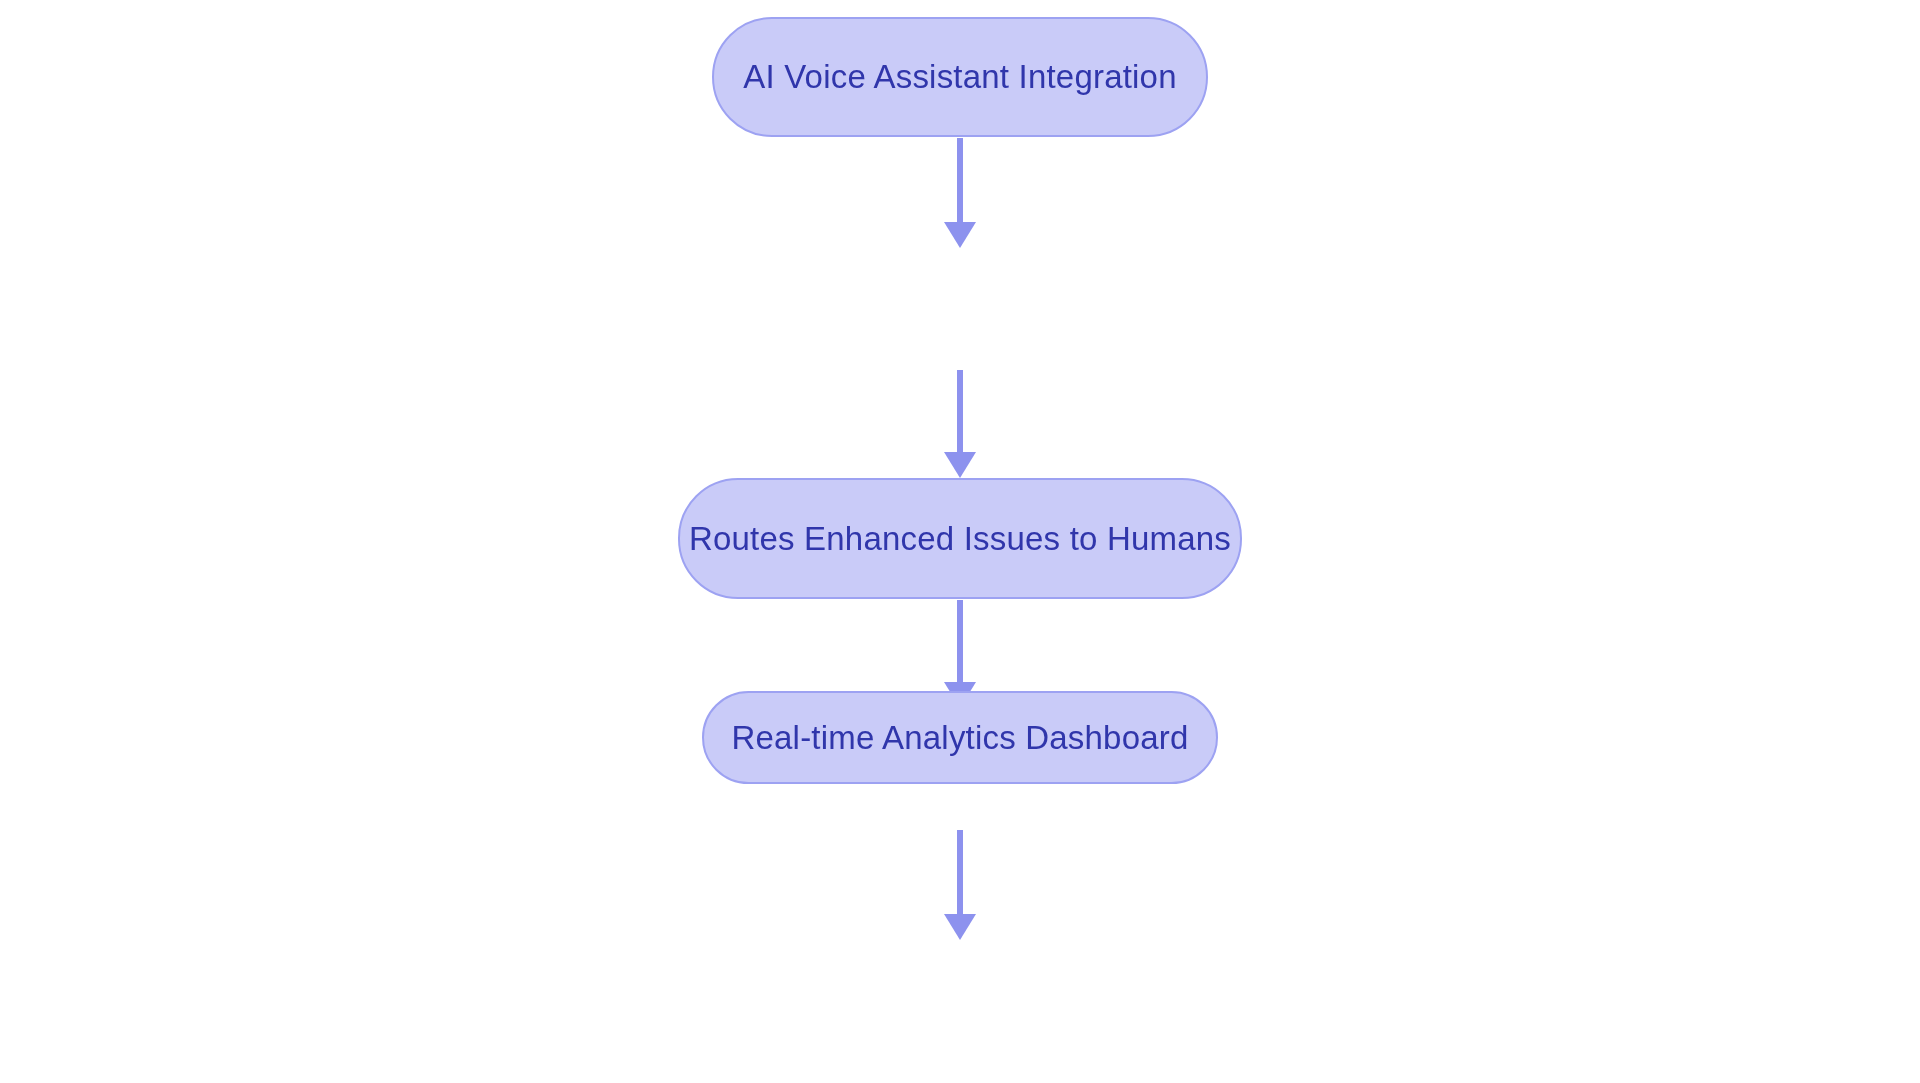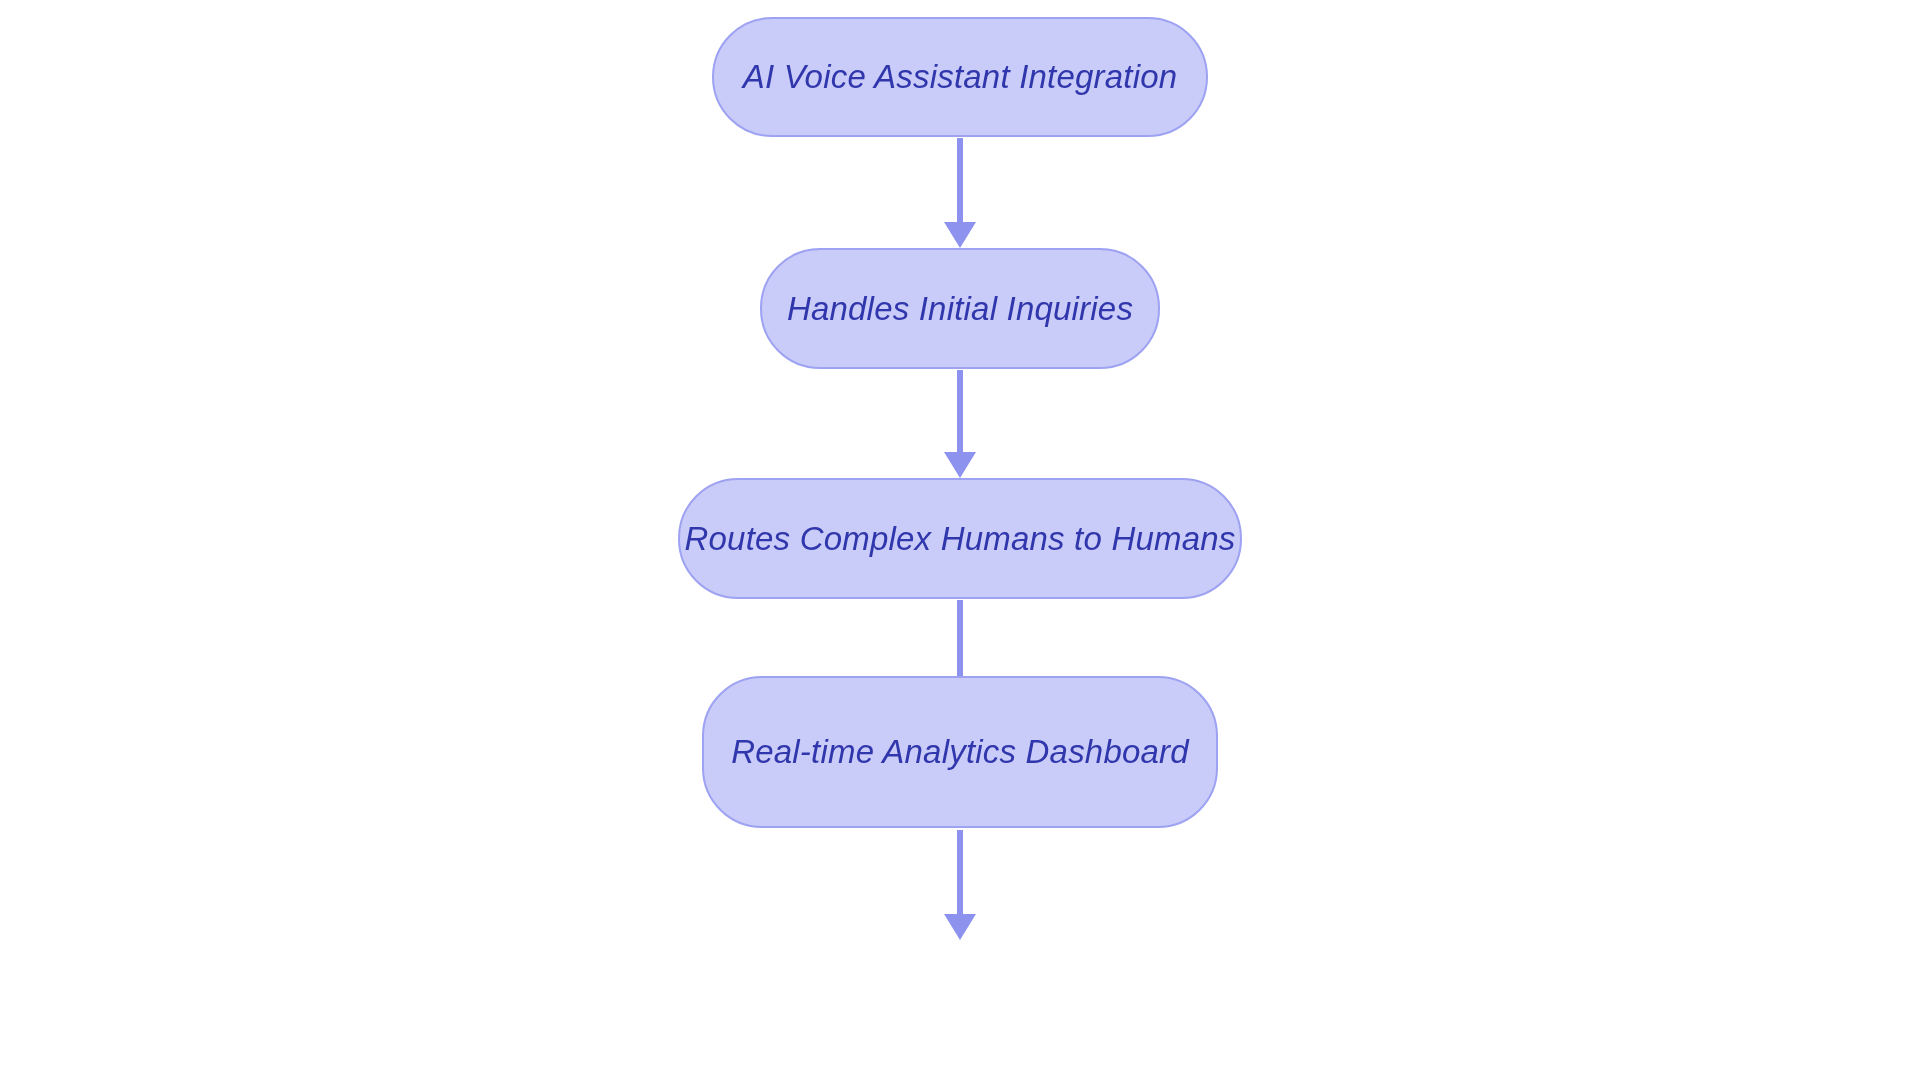--- a/index.html
+++ b/index.html
@@ -28,26 +28,25 @@
     align-items: center;
     justify-content: center;
     background: var(--node-fill);
     border: 2px solid var(--node-border);
     border-radius: 60px;
     color: var(--node-text);
     font-size: 33px;
     letter-spacing: 0.2px;
     white-space: nowrap;
     text-align: right;
-    font-style: italic;
   }
   .node-1 { left: 712px; top: 17px;  width: 496px; height: 120px; }
   .node-2 { left: 760px; top: 248px; width: 400px; height: 121px; }
   .node-3 { left: 678px; top: 478px; width: 564px; height: 121px; }
-  .node-4 { left: 702px; top: 676px; width: 516px; height: 152px; }
+  .node-4 { left: 702px; top: 691px; width: 516px; height: 93px; }
   .node-5 { left: 662px; top: 940px; width: 596px; height: 120px; }
   svg.arrow-layer {
     position: absolute;
     left: 0;
     top: 0;
     width: 1920px;
     height: 1083px;
     pointer-events: none;
   }
   svg.arrow-layer line { stroke: var(--arrow); stroke-width: 6; }
@@ -74,26 +73,23 @@
     <g>
       <line x1="960" y1="830" x2="960" y2="916"></line>
       <polygon points="944,914 976,914 960,940"></polygon>
     </g>
   </svg>
 
   <div class="flow-node node-1">
     <span>AI Voice Assistant Integration</span>
   </div>
 
-  <div class="flow-node node-2">
-    <span>Handles Initial Inquiries</span>
-  </div>
 
   <div class="flow-node node-3">
-    <span>Routes Complex Humans to Humans</span>
+    <span>Routes Enhanced Issues to Humans</span>
   </div>
 
   <div class="flow-node node-4">
     <span>Real-time Analytics Dashboard</span>
   </div>
 
 
 </div>
 
 </body></html>

